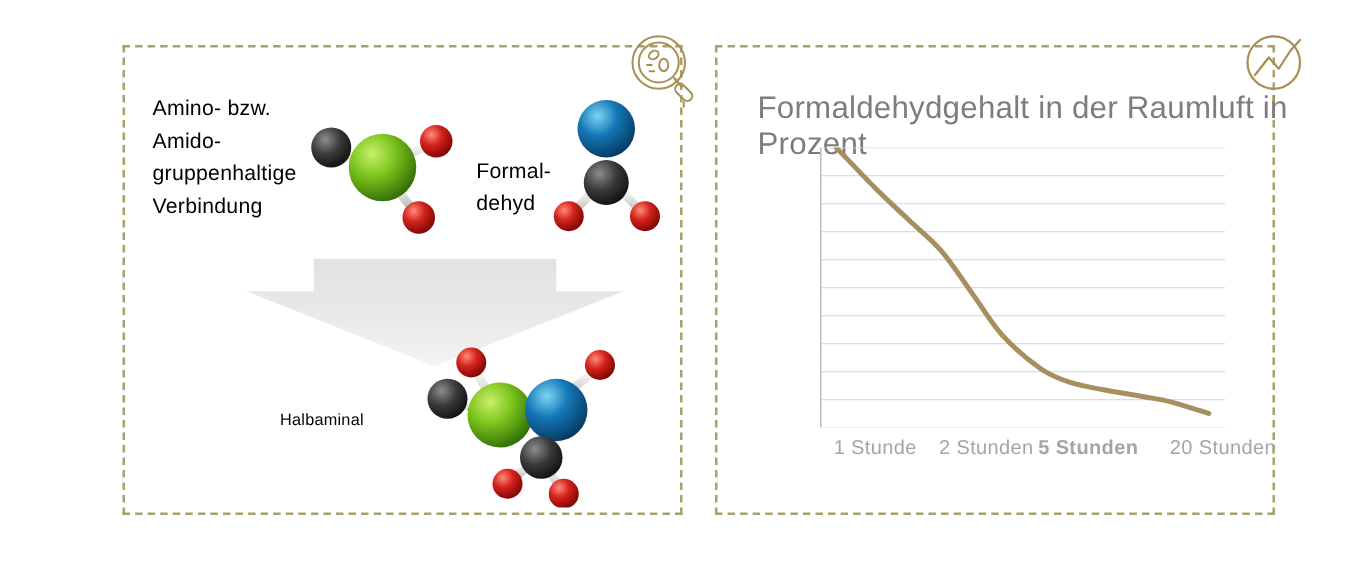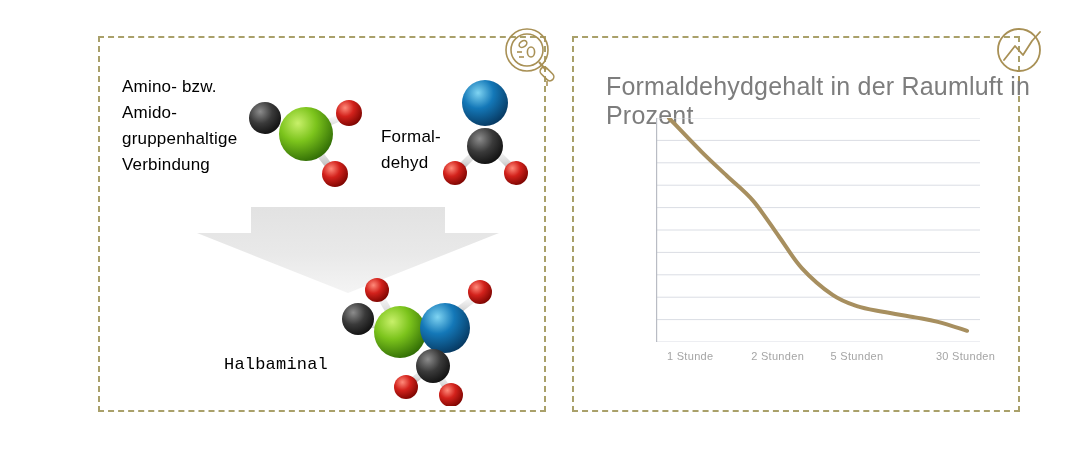--- a/index.html
+++ b/index.html
@@ -32,21 +32,21 @@
   .txt{
     position:absolute;
     color:#000000;
     font-size:17px;
     line-height:26px;
     white-space:pre-line;
     letter-spacing:.2px;
   }
   #label-amino{left:122px;top:74px;width:180px;}
   #label-formaldehyd{left:381px;top:96px;width:110px;margin-top:28px;}
-  #label-halbaminal{left:224px;top:352px;width:170px;font-size:17px;font-family:Liberation Mono, monospace;}
+  #label-halbaminal{left:224px;top:323px;width:170px;font-size:13px;}
 
   
   #arrow{position:absolute;left:193px;top:205px;width:310px;height:90px;}
 
   
   .mol{position:absolute;}
   #mol-amino{left:238px;top:84px;width:130px;height:110px;}
   #mol-formaldehyd{left:432px;top:70px;width:106px;height:120px;}
   #mol-halbaminal{left:327px;top:274px;width:182px;height:132px;}
 
@@ -58,21 +58,21 @@
   #chart{position:absolute;left:600px;top:118px;width:400px;height:260px;}
   .ylab{
     position:absolute;right:0;
     color:#9b9b9b;font-size:10.5px;
     text-align:right;width:42px;
     transform:translateY(-50%);
     letter-spacing:.3px;
   }
   .xlab{
     position:absolute;top:0;
-    color:#a5a5a5;font-size:11px;
+    color:#a5a5a5;font-size:16px;
     letter-spacing:.3px;white-space:nowrap;text-align:right;
   }
   #ylabels{position:absolute;left:0;top:0;width:48px;height:224px;}
   #xlabels{position:absolute;left:0;top:232px;width:400px;height:20px;}
   #plot{position:absolute;left:56px;top:0;width:324px;height:224px;}
 </style>
 </head>
 <body>
 
 <div class="stage">
@@ -221,18 +221,18 @@
           <line x1="0" x2="324" y1="179.2" y2="179.2" stroke="#dadde4" stroke-width="1" vector-effect="non-scaling-stroke"></line>
           <line x1="0" x2="324" y1="201.6" y2="201.6" stroke="#dadde4" stroke-width="1" vector-effect="non-scaling-stroke"></line>
           <line x1="0" x2="324" y1="224" y2="224" stroke="#dadde4" stroke-width="1" vector-effect="non-scaling-stroke"></line>
           <line x1="0.5" x2="0.5" y1="0" y2="224" stroke="#b9bcc4" stroke-width="1.4" vector-effect="non-scaling-stroke"></line>
           <path d="M 12.96 0 C 18.360000000000003 5.599999999999999, 35.64000000000001 23.893333333333324, 45.36000000000001 33.599999999999994 C 55.080000000000005 43.306666666666665, 62.64 50.02666666666668, 71.28 58.24000000000001 C 79.92 66.45333333333335, 88.56 72.8, 97.2 82.88 C 105.84 92.96, 115.02000000000001 107.52, 123.12 118.72 C 131.22 129.92, 136.89000000000001 140.3733333333333, 145.8 150.07999999999998 C 154.71 159.78666666666666, 167.4 170.61333333333334, 176.58 176.96 C 185.76000000000002 183.30666666666667, 192.51 185.36, 200.88 188.16 C 209.25 190.95999999999998, 217.07999999999998 191.89333333333332, 226.79999999999998 193.76 C 236.51999999999998 195.62666666666667, 250.01999999999998 197.68, 259.2 199.36 C 268.38 201.04000000000002, 273.24 201.6, 281.88 203.84 C 290.52 206.08, 306.17999999999995 211.30666666666667, 311.03999999999996 212.8" fill="none" stroke="#a78f5f" stroke-width="4" stroke-linecap="round" vector-effect="non-scaling-stroke"></path>
         </svg>
     </div>
     <div id="xlabels">
         <div class="xlab" style="left: 66.96px;">1 Stunde</div>
         <div class="xlab" style="left: 151.2px;">2 Stunden</div>
-        <div class="xlab" style="left: 230.58px;">5 Stunden</div>
-        <div class="xlab" style="left: 335.88px;">30 Stunden</div>
+        <div class="xlab" style="left: 230.58px; font-weight: bold;">5 Stunden</div>
+        <div class="xlab" style="left: 335.88px;">20 Stunden</div>
       </div>
   </div>
 
 </div>
 
 </body></html>

